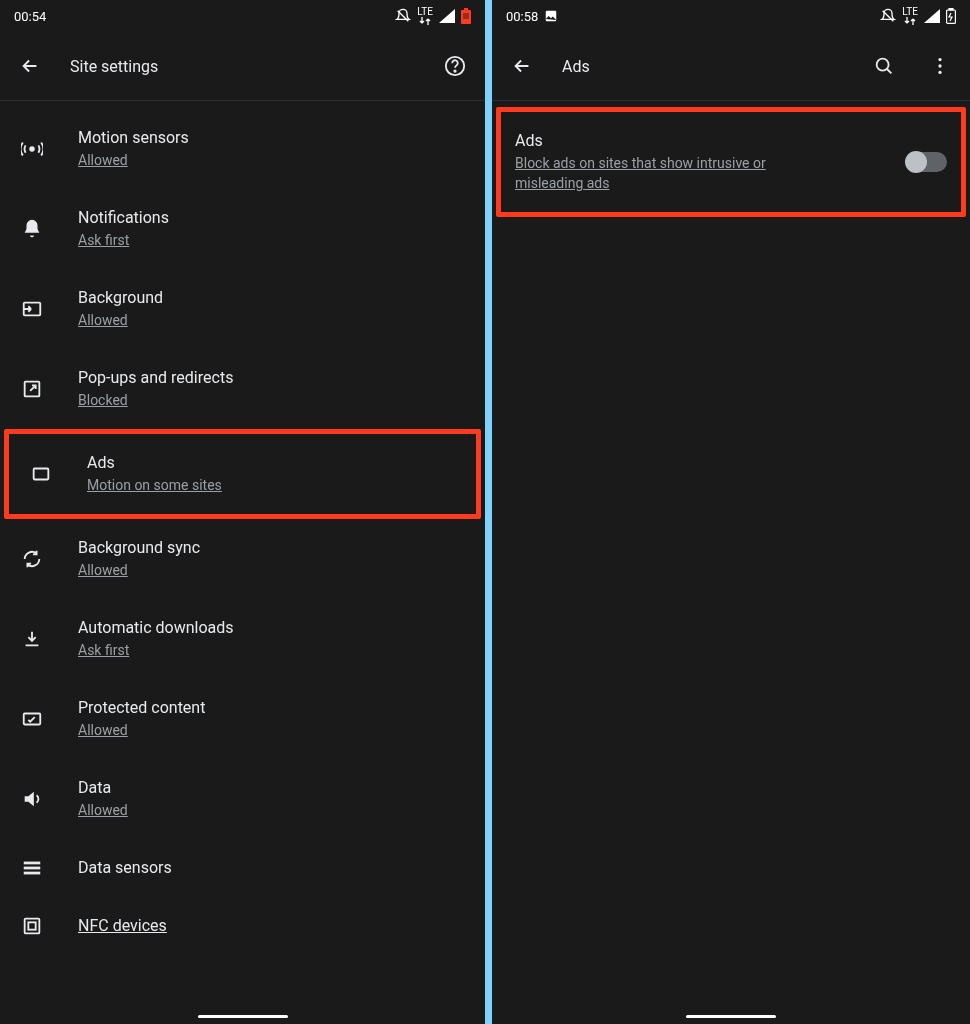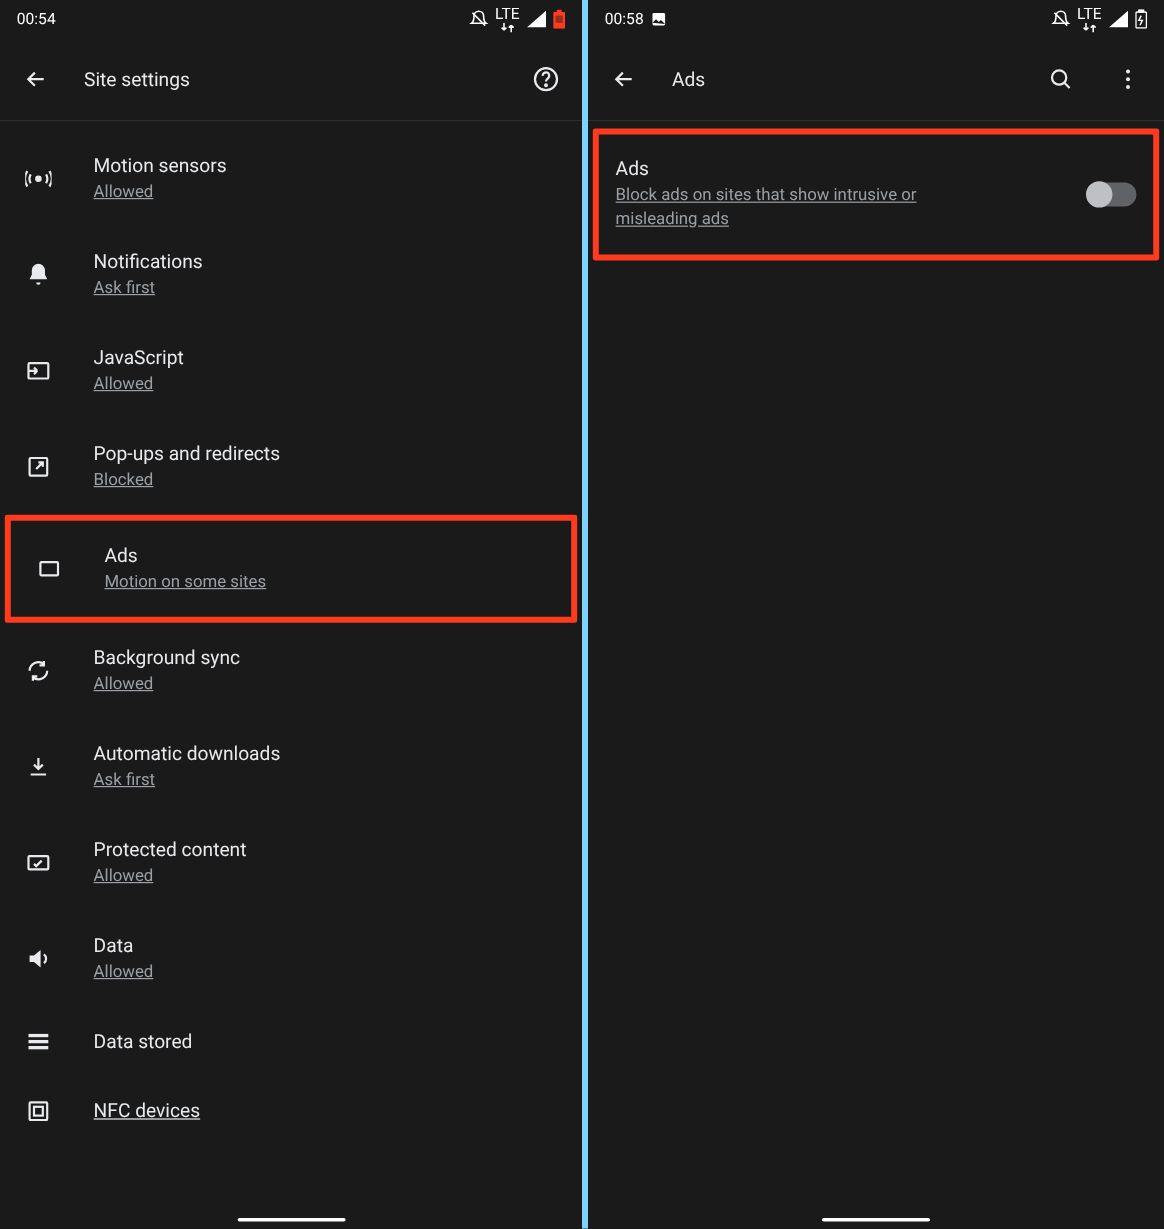--- a/index.html
+++ b/index.html
@@ -1,19 +1,19 @@
 <!DOCTYPE html>
 <html><head>
 <meta charset="utf-8">
 <style>
   * { box-sizing: border-box; margin: 0; padding: 0; }
   html, body { width: 970px; height: 1024px; background: #1a1a1a; font-family: Roboto, Arial, sans-serif; color: #e8eaed; overflow: hidden; }
   .container { display: flex; width: 970px; height: 1024px; }
   .pane { width: 485px; height: 1024px; position: relative; background: #1a1a1a; }
-  .pane + .pane { border-left: 5px solid #7dd3fc; }
+  .pane + .pane { border-left: 7px solid #7dd3fc; }
 
   .status-bar { height: 32px; display: flex; align-items: center; justify-content: space-between; padding: 16px 14px; font-size: 13px; color: #fff; }
   .status-left { display:flex; align-items:center; gap:6px; }
   .status-right { display: flex; align-items: center; gap: 6px; }
   .ic { display: inline-flex; align-items:center; justify-content:center; }
 
   .app-bar { height: 68px; display: flex; align-items: center; padding: 0 14px; gap: 24px; }
   .app-bar .title { font-size: 16px; color: #e8eaed; flex: 1; font-weight: 400; }
   .app-bar .act { width: 32px; height: 32px; display:flex; align-items:center; justify-content:center; }
 
@@ -27,21 +27,21 @@
   .row .sub { font-size: 14px; color: #9aa0a6; line-height: 1.4; margin-top:2px;text-decoration:underline; }
 
   .highlight { border: 5px solid #ff3b1f; border-radius: 2px; }
 
   .toggle { width: 40px; height: 20px; background: #5f6368; border-radius: 12px; position: relative; flex-shrink:0; }
   .toggle::after { content:""; position:absolute; width: 22px; height:22px; border-radius:50%; background:#bdc1c6; left:-2px; top:-1px; }
 
   .nav-handle { position:absolute; bottom:6px; left:50%; transform:translateX(-50%); width: 90px; height:3px; background:#fff; border-radius:2px; }
 
   svg { display:block; }
-  .lte { font-size:13px; line-height:1; text-align:center; }
+  .lte { font-size:10px; line-height:1; text-align:center; }
   .lte-wrap { display:flex; flex-direction:column; align-items:center; }
 </style>
 </head>
 <body>
 
 <div class="container">
 
   <div class="pane">
     <div class="status-bar">
       <div class="status-left">
@@ -121,21 +121,21 @@
       </div>
 
       <div class="row">
         <div class="icon-slot">
           <svg width="22" height="22" viewBox="0 0 24 24" fill="none" stroke="#e8eaed" stroke-width="2">
               <rect x="3" y="5" width="18" height="14" rx="1"></rect>
               <path d="M3 12h8M11 12l-3-3M11 12l-3 3"></path>
             </svg>
         </div>
         <div class="txt">
-          <div class="lbl">JavaScript</div>
+          <div class="lbl">Background</div>
           <div class="sub">Allowed</div>
         </div>
       </div>
 
       <div class="row">
         <div class="icon-slot">
           <svg width="22" height="22" viewBox="0 0 24 24" fill="none" stroke="#e8eaed" stroke-width="2">
               <rect x="4" y="4" width="16" height="16" rx="1"></rect>
               <path d="M10 14l6-6M16 12V8h-4"></path>
             </svg>
@@ -210,21 +210,21 @@
 
       <div class="row">
         <div class="icon-slot">
           <svg width="22" height="22" viewBox="0 0 24 24" fill="#e8eaed">
               <rect x="3" y="5" width="18" height="3"></rect>
               <rect x="3" y="10.5" width="18" height="3"></rect>
               <rect x="3" y="16" width="18" height="3"></rect>
             </svg>
         </div>
         <div class="txt">
-          <div class="lbl">Data stored</div>
+          <div class="lbl">Data sensors</div>
         </div>
       </div>
 
       <div class="row" style="padding-bottom:6px;text-decoration:underline;">
         <div class="icon-slot">
           <svg width="22" height="22" viewBox="0 0 24 24" fill="none" stroke="#e8eaed" stroke-width="2">
               <rect x="4" y="4" width="16" height="16" rx="1"></rect>
               <rect x="8" y="8" width="8" height="8"></rect>
             </svg>
         </div>

